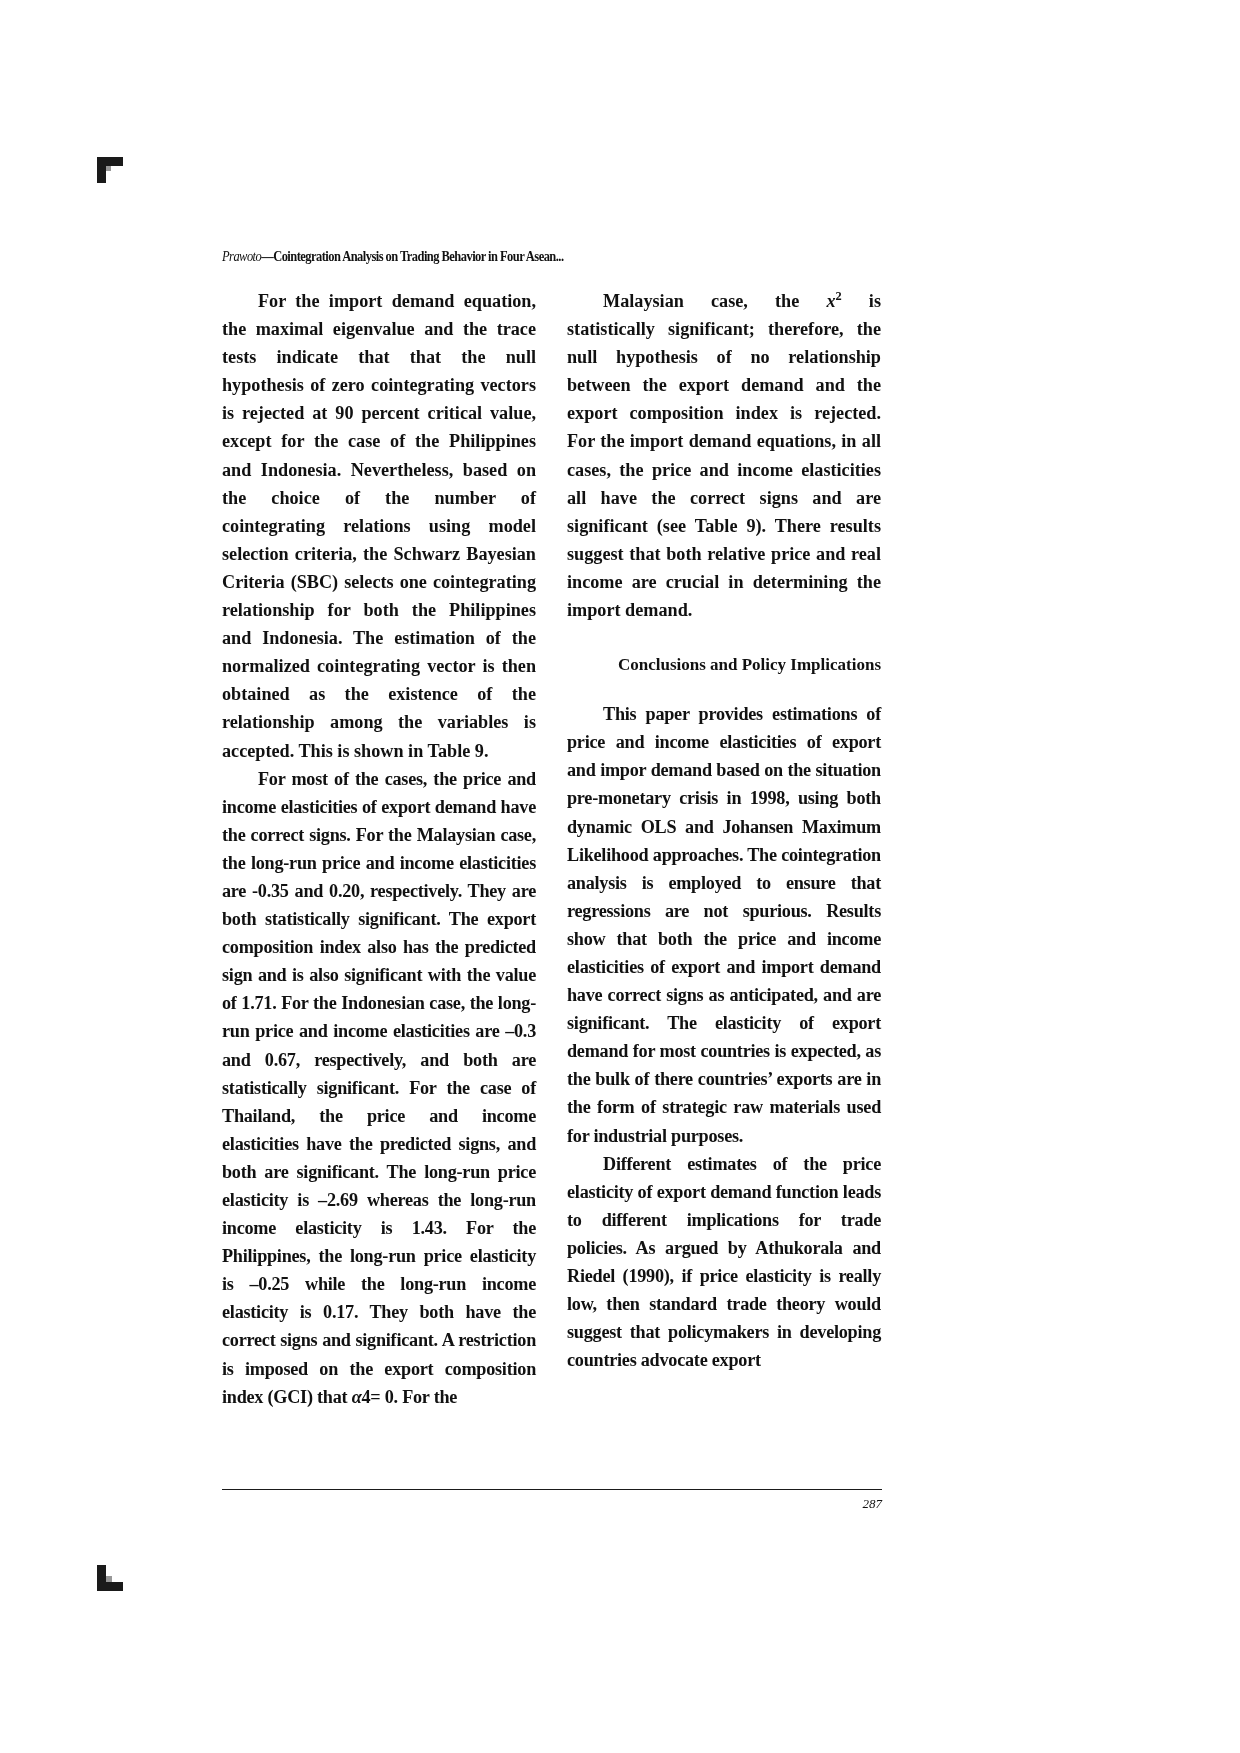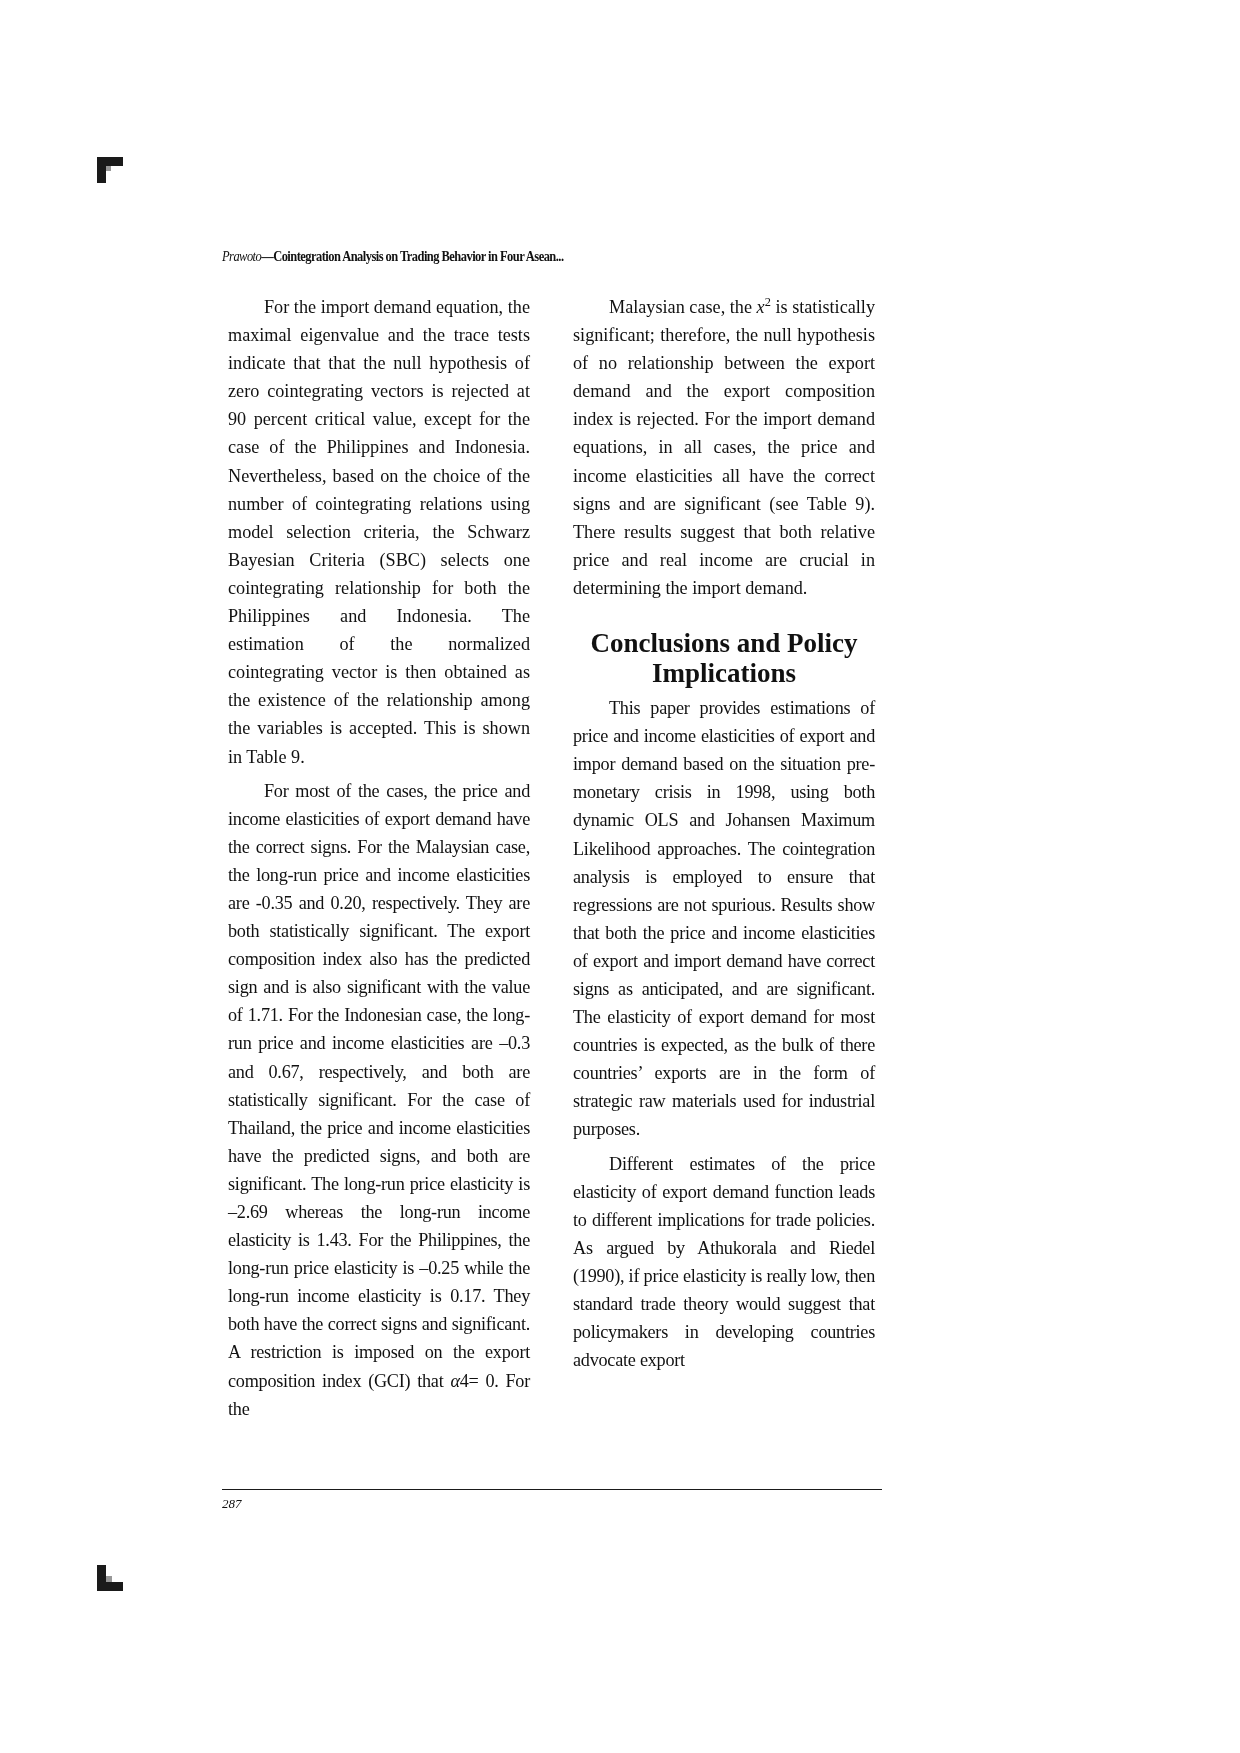--- a/index.html
+++ b/index.html
@@ -82,37 +82,38 @@
   
   #columns {
     display: flex;
     gap: 31px;
   }
   .column {
     width: 314px;
   }
 
   p.body-par {
-    margin: 6px;
+    margin: 0;
     font-size: 18.2px;
     line-height: 28.1px;
     text-align: justify;
     text-indent: 36px;
     hyphens: none;
+    font-weight: bold;
   }
   p.body-par.tight {
     letter-spacing: -0.25px;
   }
 
   h2.section-heading {
-    font-size: 27px;
+    font-size: 17px;
     line-height: 30px;
     font-weight: bold;
-    margin: 26px 0 0 0;
-    text-align: center;
+    margin: 26px 0 20px 0;
+    text-align: right;
   }
 
   .sup {
     font-size: 0.68em;
     vertical-align: super;
     line-height: 0;
   }
   .ital { font-style: italic; }
 
   
@@ -122,20 +123,21 @@
     top: 1489px;
     width: 660px;
     height: 1px;
     background: #1a1a1a;
   }
   #page-number {
     position: absolute;
     left: 222px;
     top: 1496px;
     width: 660px;
+    text-align: right;
     font-size: 13px;
     font-style: italic;
   }
 </style>
 </head>
 <body>
 
 <div id="page">
 
   <div class="crop-mark cm-tl">

